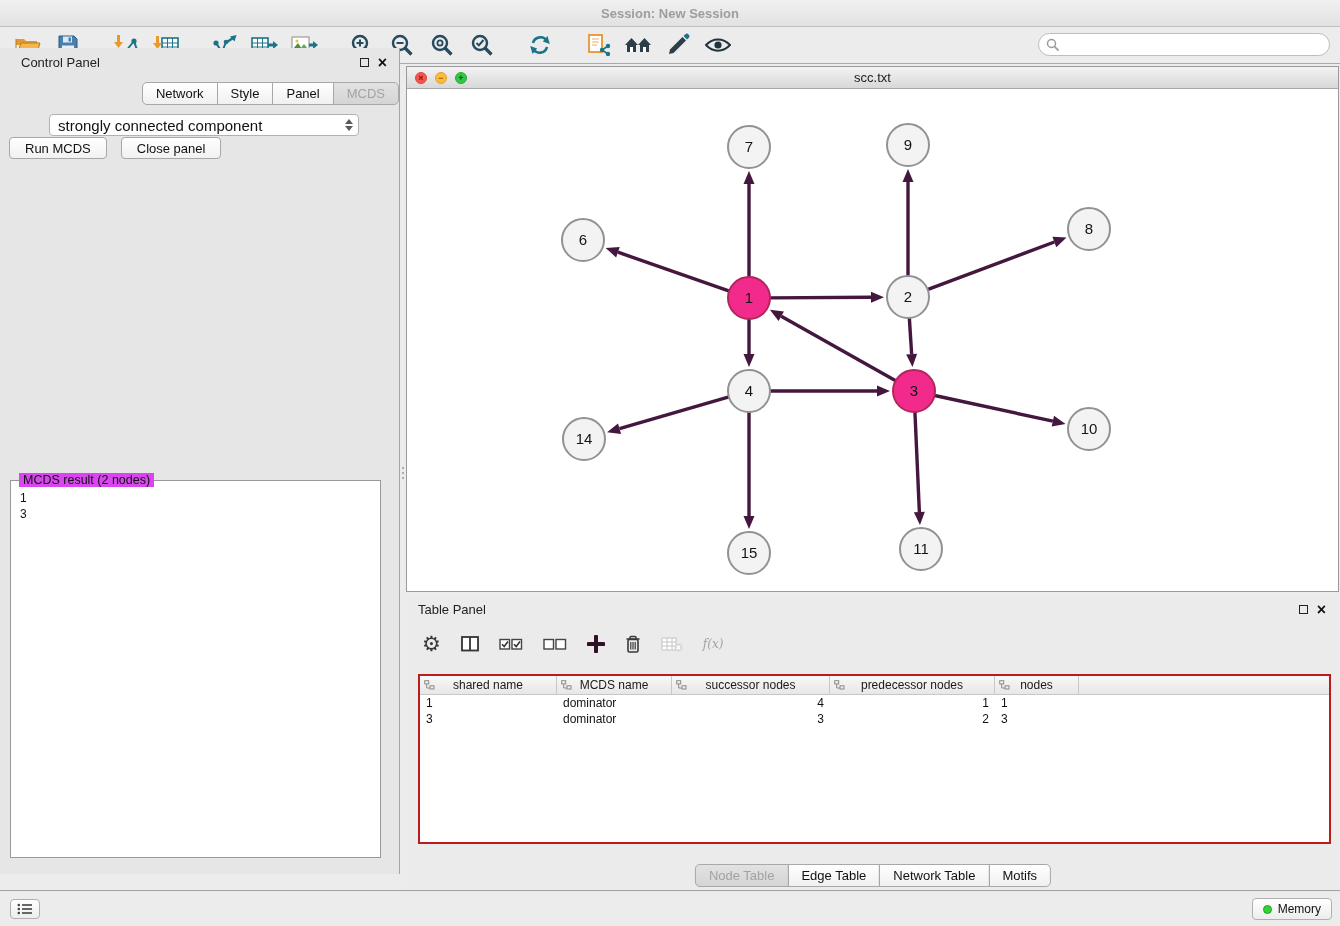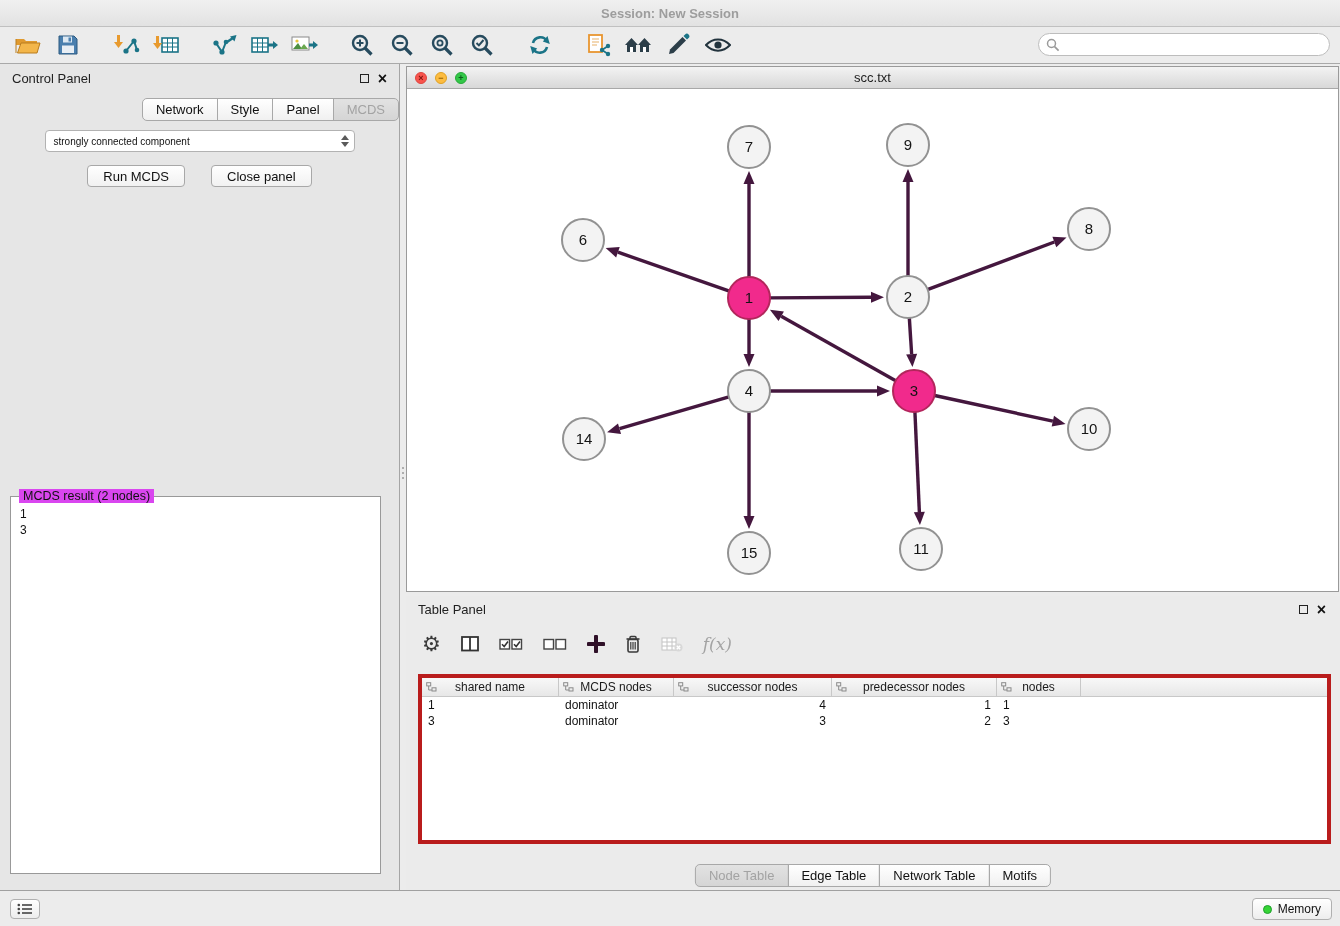--- a/index.html
+++ b/index.html
@@ -14,43 +14,43 @@
   .toolbar { position:absolute; left:0; top:27px; width:1340px; height:37px;
     background:#ececec; border-bottom:1px solid #a9a9a9; display:flex; align-items:center; padding-left:8px; }
   .tb-btn { width:40px; height:32px; display:flex; align-items:center; justify-content:center; border-radius:4px; }
   .tb-gap { width:18px; }
   .search-wrap { position:absolute; right:10px; top:6px; width:292px; height:23px; }
   .search-input { width:100%; height:100%; border:1px solid #bdbdbd; border-radius:12px; background:#fff;
     padding:0 8px 0 26px; font-size:13px; font-family:inherit; outline:none; }
   .search-icon { position:absolute; left:8px; top:5px; }
 
   
-  .control-panel { position:absolute; left:0; top:64px; width:400px; height:826px;
-    background:#e6e6e6; border-right:1px solid #a5a5a5; }
+  .control-panel { position:absolute; left:0; top:48px; width:400px; height:826px;
+    background:#e6e6e6; border-right:1px solid #a5a5a5;padding-left:9px; }
   .panel-header { display:flex; align-items:center; padding:7px 12px 0 12px; font-size:13px; color:#222; }
   .win-btns { margin-left:auto; display:flex; align-items:center; gap:9px; }
   .float-icon { width:9px; height:9px; border:1.6px solid #222; display:inline-block; }
   .close-icon { font-size:16px; font-weight:bold; line-height:11px; color:#111; }
 
   .seg-tabs { display:flex; justify-content:center; }
   .cp-tabs { margin-top:12px;justify-content:flex-end; }
   .seg-tab { font-size:13px; padding:3px 13px; background:linear-gradient(#ffffff,#f0f0f0);
     border:1px solid #a8a8a8; margin-left:-1px; color:#111; white-space:nowrap; }
   .seg-tab:first-child { border-radius:5px 0 0 5px; margin-left:0; }
   .seg-tab:last-child { border-radius:0 5px 5px 0; }
   .seg-tab.active { background:linear-gradient(#e2e2e2,#d5d5d5); color:#a3a3a3; }
 
   .opt-label { text-align:center; margin-top:20px; font-size:13px; }
   .dropdown { width:310px; height:22px; margin:9px auto 0 auto; background:#fff; border:1px solid #b2b2b2;
-    border-radius:4px; display:flex; align-items:center; padding-left:8px; font-size:10px; }
+    border-radius:4px; display:flex; align-items:center; padding-left:8px; font-size:15px; }
   .stepper { margin-left:auto; margin-right:5px; display:flex; flex-direction:column; gap:2px; align-items:center; }
   .tri-up { width:0; height:0; border-left:4px solid transparent; border-right:4px solid transparent; border-bottom:5px solid #5a5a5a; }
   .tri-down { width:0; height:0; border-left:4px solid transparent; border-right:4px solid transparent; border-top:5px solid #5a5a5a; }
 
-  .btn-row { display:flex; justify-content:center; gap:26px; margin-top:13px; }
+  .btn-row { display:flex; justify-content:flex-start; gap:14px; margin-top:1px; }
   .push-btn { font-size:13px; font-family:inherit; padding:3px 15px; height:22px; background:linear-gradient(#ffffff,#f1f1f1);
     border:1px solid #a8a8a8; border-radius:4px; color:#111; }
 
   .result-box { position:absolute; left:10px; width:371px; top:432px; height:378px; background:#fff; border:1px solid #999; }
   .result-title { position:absolute; top:-8px; left:8px; background:#d946ef; padding:0 4px; font-size:12.5px; color:#111; }
   .result-lines { padding:9px 9px; font-size:12px; line-height:16px; color:#111; }
 
   
   .v-grip { position:absolute; left:400px; top:455px; width:6px; height:36px; display:flex; flex-direction:column;
     align-items:center; justify-content:center; gap:3px; }
@@ -68,23 +68,23 @@
   .tl.red { background:#f8544d; border:1px solid #dd4540; color:#7c120e; }
   .tl.yellow { background:#fdbc40; border:1px solid #dfa123; color:#8f5e00; }
   .tl.green { background:#33c748; border:1px solid #27a939; color:#0d5c1c; }
   .net-canvas { position:relative; width:100%; height:502px; background:#fff; }
 
   
   .table-panel { position:absolute; left:406px; top:596px; width:934px; height:294px; background:#ebebeb; }
   .tp-toolbar { position:absolute; left:16px; top:30px; height:36px; display:flex; align-items:center; gap:20px; }
   .tpi { display:flex; align-items:center; justify-content:center; }
   .gear-char { font-size:21px; color:#3a3a3a; line-height:22px; }
-  .fx { font-family:"DejaVu Serif","Liberation Serif",serif; font-style:italic; font-size:17px; color:#a3a3a3; }
-
-  .tp-table { position:absolute; left:12px; right:9px; top:78px; bottom:46px; background:#fff; border:4px solid #b91c1c; overflow:hidden; }
+  .fx { font-family:"DejaVu Serif","Liberation Serif",serif; font-style:italic; font-size:12px; color:#a3a3a3; }
+
+  .tp-table { position:absolute; left:12px; right:9px; top:78px; bottom:46px; background:#fff; border:2px solid #b91c1c; overflow:hidden; }
   .thead { display:flex; height:19px; background:linear-gradient(#f8f8f8,#e7e7e7); border-bottom:1px solid #c8c8c8; }
   .th { position:relative; display:flex; align-items:center; justify-content:center; font-size:12px; color:#1a1a1a;
     border-right:1px solid #c8c8c8; overflow:hidden; }
   .th svg { position:absolute; left:4px; top:4px; }
   .th.fill { flex:1; border-right:none; }
   .tr { display:flex; height:16px; align-items:center; font-size:12px; color:#111; }
   .td { padding:0 6px; overflow:hidden; white-space:nowrap; }
 
   .tp-tabs { position:absolute; bottom:3px; left:50%; transform:translateX(-50%); }
 
@@ -479,21 +479,21 @@
             <path d="M2.7 4 v4 h3.2" fill="none" stroke="#8a8a8a"></path>
           </svg>
           <span class="th-label">shared name</span>
         </div>
         <div class="th" style="width: 115px;">
           <svg width="11" height="10" viewBox="0 0 11 10">
             <rect x="0.7" y="0.7" width="4" height="3.2" fill="none" stroke="#8a8a8a"></rect>
             <rect x="6" y="5.8" width="4" height="3.2" fill="none" stroke="#8a8a8a"></rect>
             <path d="M2.7 4 v4 h3.2" fill="none" stroke="#8a8a8a"></path>
           </svg>
-          <span class="th-label">MCDS nodes</span>
+          <span class="th-label">MCDS name</span>
         </div>
         <div class="th" style="width: 158px;">
           <svg width="11" height="10" viewBox="0 0 11 10">
             <rect x="0.7" y="0.7" width="4" height="3.2" fill="none" stroke="#8a8a8a"></rect>
             <rect x="6" y="5.8" width="4" height="3.2" fill="none" stroke="#8a8a8a"></rect>
             <path d="M2.7 4 v4 h3.2" fill="none" stroke="#8a8a8a"></path>
           </svg>
           <span class="th-label">successor nodes</span>
         </div>
         <div class="th" style="width: 165px;">

